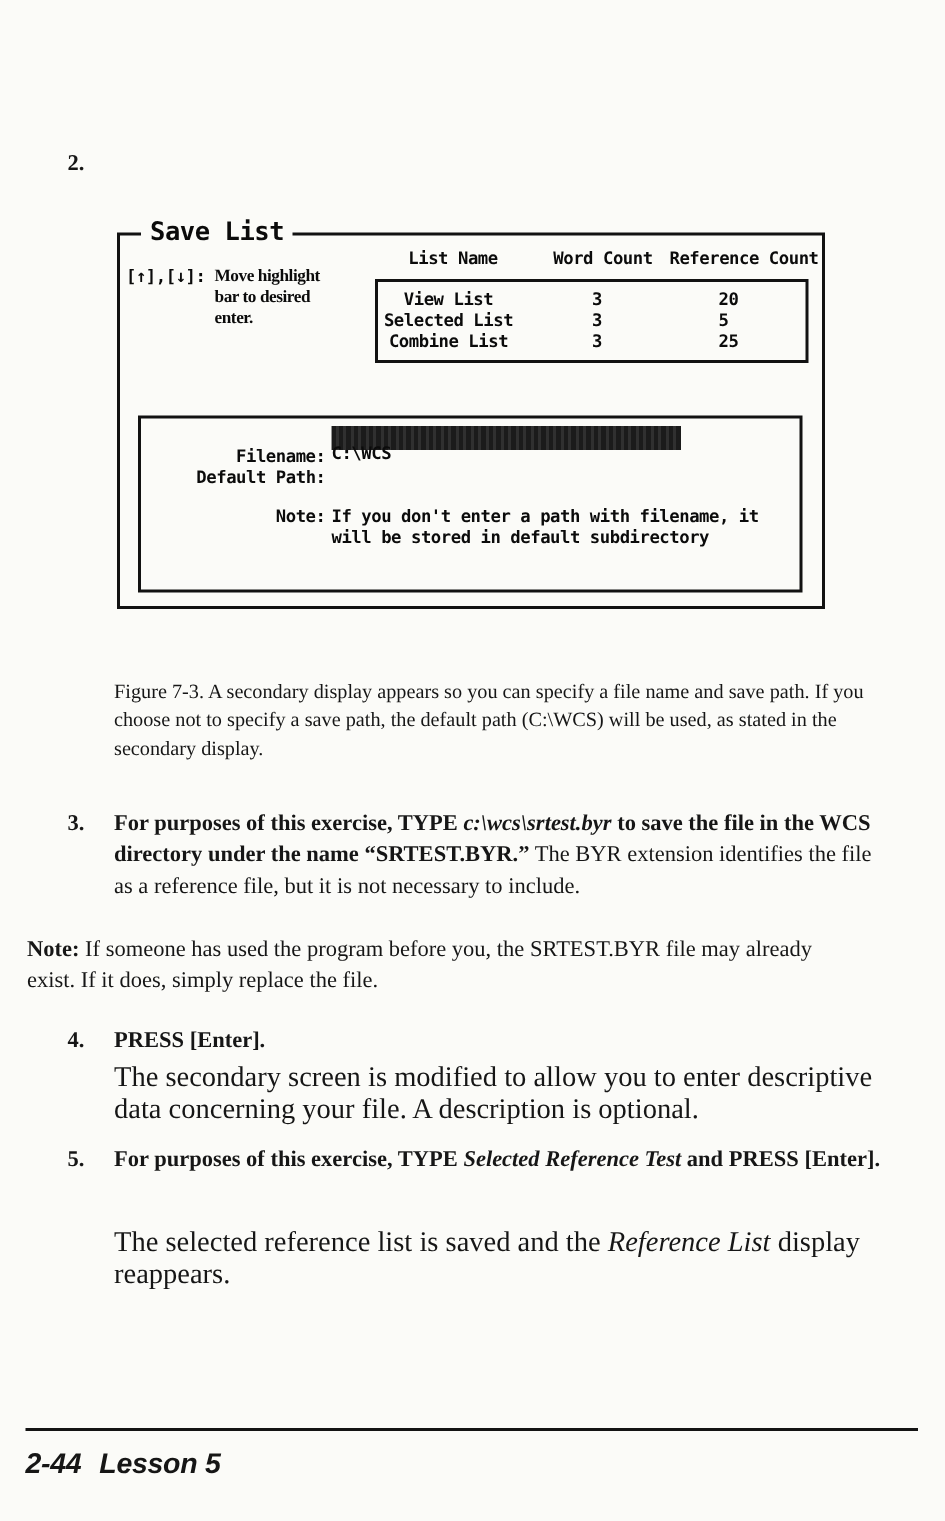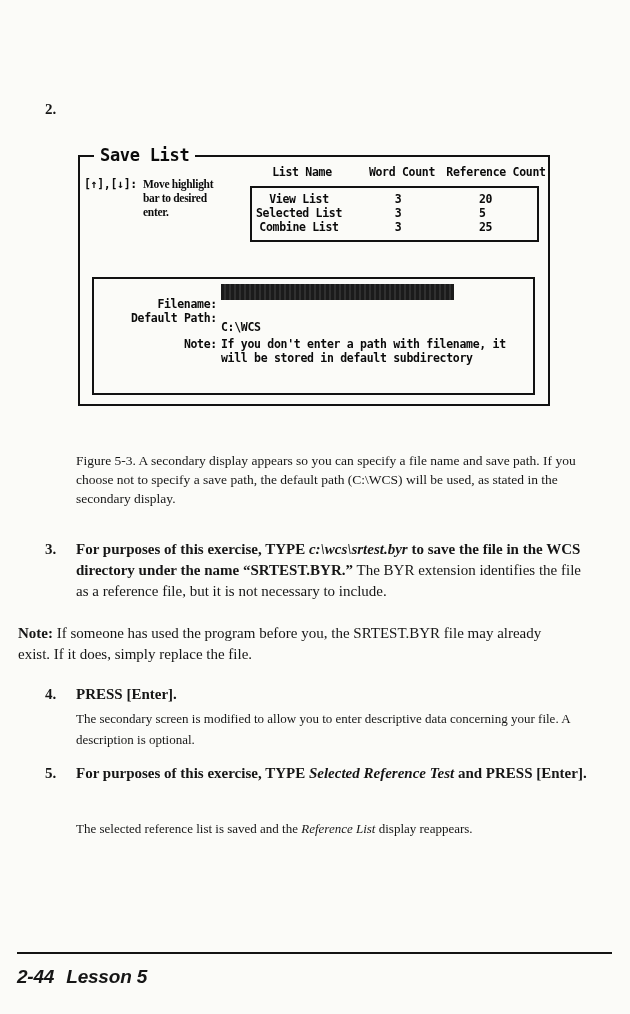--- a/index.html
+++ b/index.html
@@ -16,21 +16,21 @@
   .seg-bi { font-weight:bold; font-style:italic; }
   .seg-b  { font-weight:bold; }
   .seg-n  { font-weight:normal; }
   .seg-i  { font-style:italic; }
 
   #step2 { left:45px; top:99px;  width:560px; }
   #step3 { left:45px; top:539px; width:545px; }
   #step4 { left:45px; top:684px; width:560px; }
   #step5 { left:45px; top:763px; width:545px; }
 
-  .step-body { position:absolute; font-size:13px; line-height:21px; }
+  .step-body { position:absolute; font-size:19px; line-height:21px; }
   #step4-body { left:76px; top:708px; width:508px; }
   #step5-body { left:76px; top:818px; width:554px; }
 
   .note-para { position:absolute; left:18px; top:623px; width:548px; font-size:15px; line-height:21px; }
   .note-label { font-weight:bold; }
 
   .caption { position:absolute; left:76px; top:451px; width:528px; font-size:13.5px; line-height:19px; }
 
   
   .terminal {
@@ -52,21 +52,21 @@
   .list-box { position:absolute; left:170px; top:29px; width:285px; height:52px; border:2px solid #121212; }
   .cell { position:absolute; white-space:nowrap; }
   .cell-c { transform:translateX(-50%); }
   .r0 { top:4px; } .r1 { top:18px; } .r2 { top:32px; }
   .c-name { left:47px; } .c-word { left:146px; } .c-ref { left:227px; transform:none; }
 
   .form-box { position:absolute; left:12px; top:120px; width:439px; height:114px; border:2px solid #121212; }
   .form-label { position:absolute; left:0; width:123px; text-align:right; white-space:nowrap; }
   .form-value { position:absolute; left:127px; white-space:nowrap; }
   .fl-filename { top:18px; } .fl-path { top:32px; } .fl-note { top:58px; }
-  .fv-path { top:41px; } .fv-note1 { top:58px; } .fv-note2 { top:72px; }
+  .fv-path { top:16px; } .fv-note1 { top:58px; } .fv-note2 { top:72px; }
   .filename-field {
     position:absolute; left:127px; top:5px; width:233px; height:16px;
     background:repeating-linear-gradient(90deg,#1b1b1b 0 3px,#303030 3px 5px);
   }
 
   
   .footer-rule { position:absolute; left:17px; top:952px; width:595px; height:2px; background:#141414; }
   .footer-text {
     position:absolute; left:17px; top:966px;
     font-family:"Liberation Sans", sans-serif; font-weight:bold; font-style:italic;
@@ -119,21 +119,21 @@
 
       <span class="form-label fl-path">Default Path:</span>
       <span class="form-value fv-path">C:\WCS</span>
 
       <span class="form-label fl-note">Note:</span>
       <span class="form-value fv-note1">If you don't enter a path with filename, it</span>
       <span class="form-value fv-note2">will be stored in default subdirectory</span>
     </div>
   </div>
 
-  <div class="caption">Figure 5-3.  A secondary display appears so you can specify a file name and save path.  If you choose not to specify a save path, the default path (C:\WCS) will be used, as stated in the secondary display.</div>
+  <div class="caption">Figure 7-3.  A secondary display appears so you can specify a file name and save path.  If you choose not to specify a save path, the default path (C:\WCS) will be used, as stated in the secondary display.</div>
 
   <div class="step" id="step3">
     <span class="step-num">3.</span>
     <span><span class="seg-b">For purposes of this exercise, TYPE </span><span class="seg-bi">c:\wcs\srtest.byr</span><span class="seg-b"> to save the file in the WCS directory under the name “SRTEST.BYR.”</span><span class="seg-n">  The BYR extension identifies the file as a reference file, but it is not necessary to include.</span></span>
   </div>
 
   <div class="note-para"><span class="note-label">Note:</span><span> If someone has used the program before you, the SRTEST.BYR file may already exist.  If it does, simply replace the file.</span></div>
 
   <div class="step" id="step4">
     <span class="step-num">4.</span>

